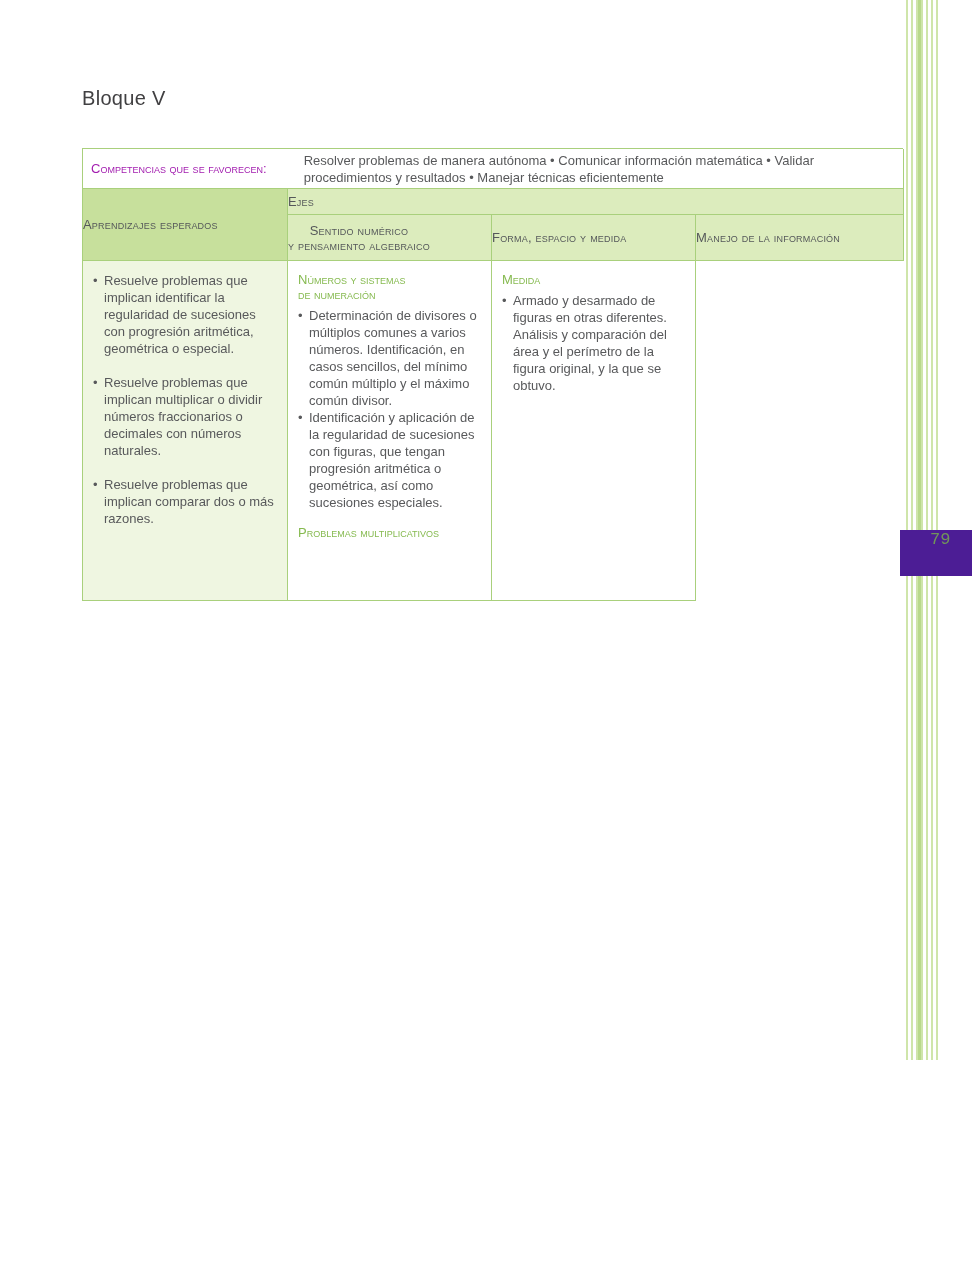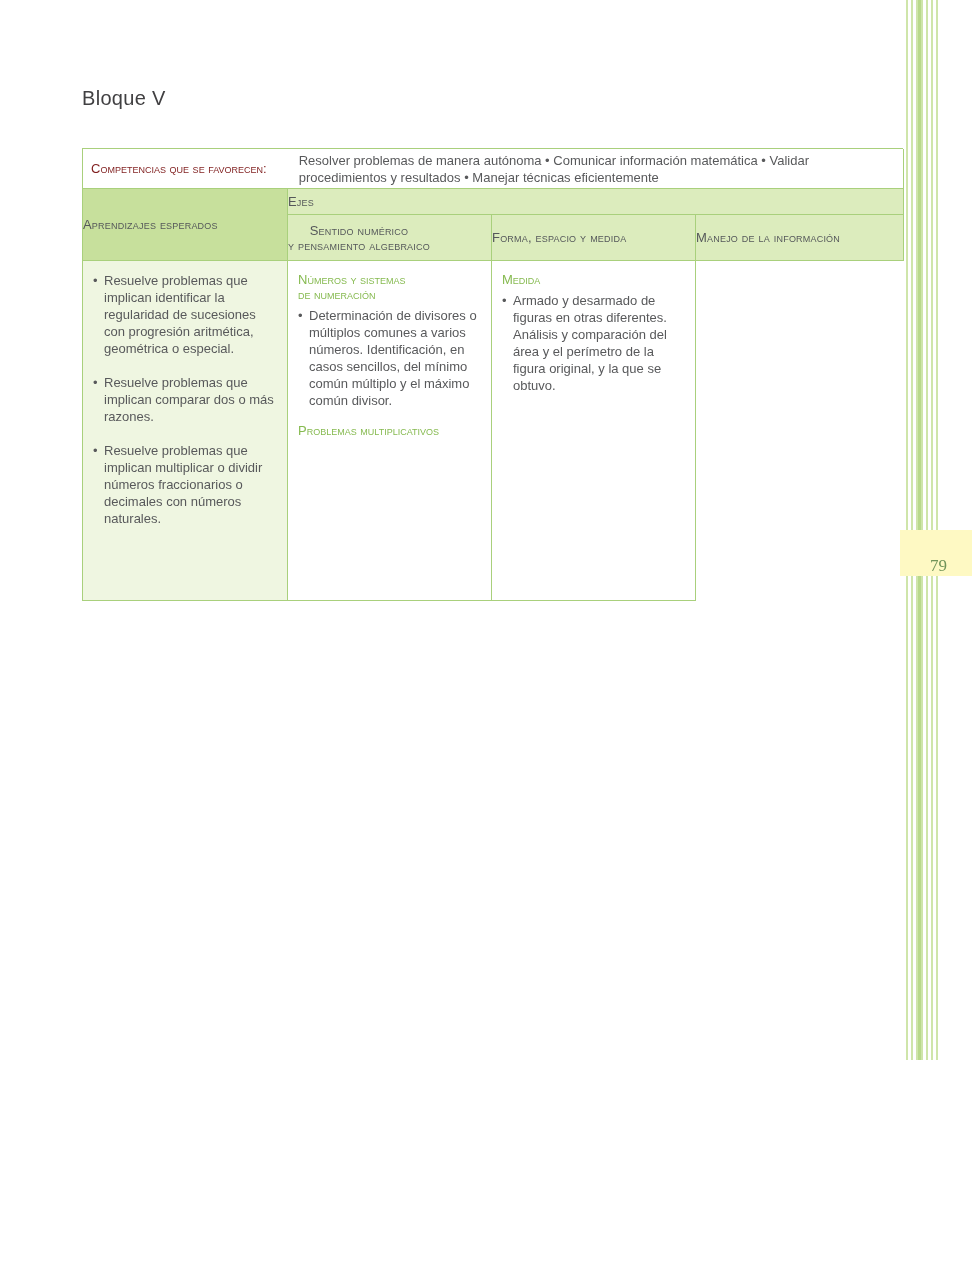--- a/index.html
+++ b/index.html
@@ -33,21 +33,21 @@
   .cell{border-right:1px solid var(--border);border-bottom:1px solid var(--border);}
 
   .competencias{
     grid-column:1/5;grid-row:1;
     background:#fff;
     display:flex;align-items:center;
     padding:0 10px 0 8px;
     line-height:17px;
   }
   .competencias .label{
-    font-variant:small-caps;white-space:nowrap;color:#7f1d1d;
+    font-variant:small-caps;white-space:nowrap;margin-right:5px;color:#a21caf;
   }
   .competencias .comp-text{flex:1;margin-left:32px;}
 
   .head{
     background:var(--bg-light);
     display:flex;align-items:center;
     text-align:center;
     color:#55585a;
     font-variant:small-caps;
     letter-spacing:0.2px;
@@ -90,24 +90,24 @@
     position:absolute;top:0;bottom:0;left:906px;width:32px;
     background:repeating-linear-gradient(to right,#cfe5aa 0 2px,#ffffff 2px 5px);
   }
   .stripes-accent{
     position:absolute;top:0;bottom:0;left:918px;width:3px;
     background:#b9d98c;
   }
 
   .page-number-box{
     position:absolute;left:900px;top:530px;width:72px;height:46px;
-    background:#fef9c3;
-    display:flex;align-items:flex-end;
+    background:#4c1d95;
+    display:flex;align-items:flex-start;
     padding-left:30px;
-    font-family:Liberation Serif, serif;
+    font-family:Liberation Mono, monospace;
     font-size:17px;color:#71945a;
   }
 
   .footer-title{
     position:absolute;top:1131px;right:70px;
     font-size:18px;letter-spacing:1.2px;
     color:var(--green-bright);
   }
 </style>
 </head>
@@ -139,30 +139,31 @@
     <div class="cell head sub2">
       <span>Forma, espacio y medida</span>
     </div>
     <div class="cell head sub3">
       <span>Manejo de la información</span>
     </div>
 
     <div class="cell bodycell col-aprendizajes">
       <ul>
         <li>Resuelve problemas que implican identificar la regularidad de sucesiones con progresión aritmética, geométrica o especial.</li>
+        <li>Resuelve problemas que implican multiplicar o dividir números fraccionarios o decimales con números naturales.</li>
         <li>Resuelve problemas que implican comparar dos o más razones.</li>
-        <li>Resuelve problemas que implican multiplicar o dividir números fraccionarios o decimales con números naturales.</li>
       </ul>
     </div>
 
     <div class="cell bodycell col-sentido">
       <div class="green-head">Números y sistemas
 de numeración</div>
       <ul>
         <li>Determinación de divisores o múltiplos comunes a varios números. Identificación, en casos sencillos, del mínimo común múltiplo y el máximo común divisor.</li>
+        <li>Identificación y aplicación de la regularidad de sucesiones con figuras, que tengan progresión aritmética o geométrica, así como sucesiones especiales.</li>
       </ul>
       <div class="green-head mt">Problemas multiplicativos</div>
     </div>
 
     <div class="cell bodycell col-forma">
       <div class="green-head">Medida</div>
       <ul>
         <li>Armado y desarmado de figuras en otras diferentes. Análisis y comparación del área y el perímetro de la figura original, y la que se obtuvo.</li>
       </ul>
     </div>

